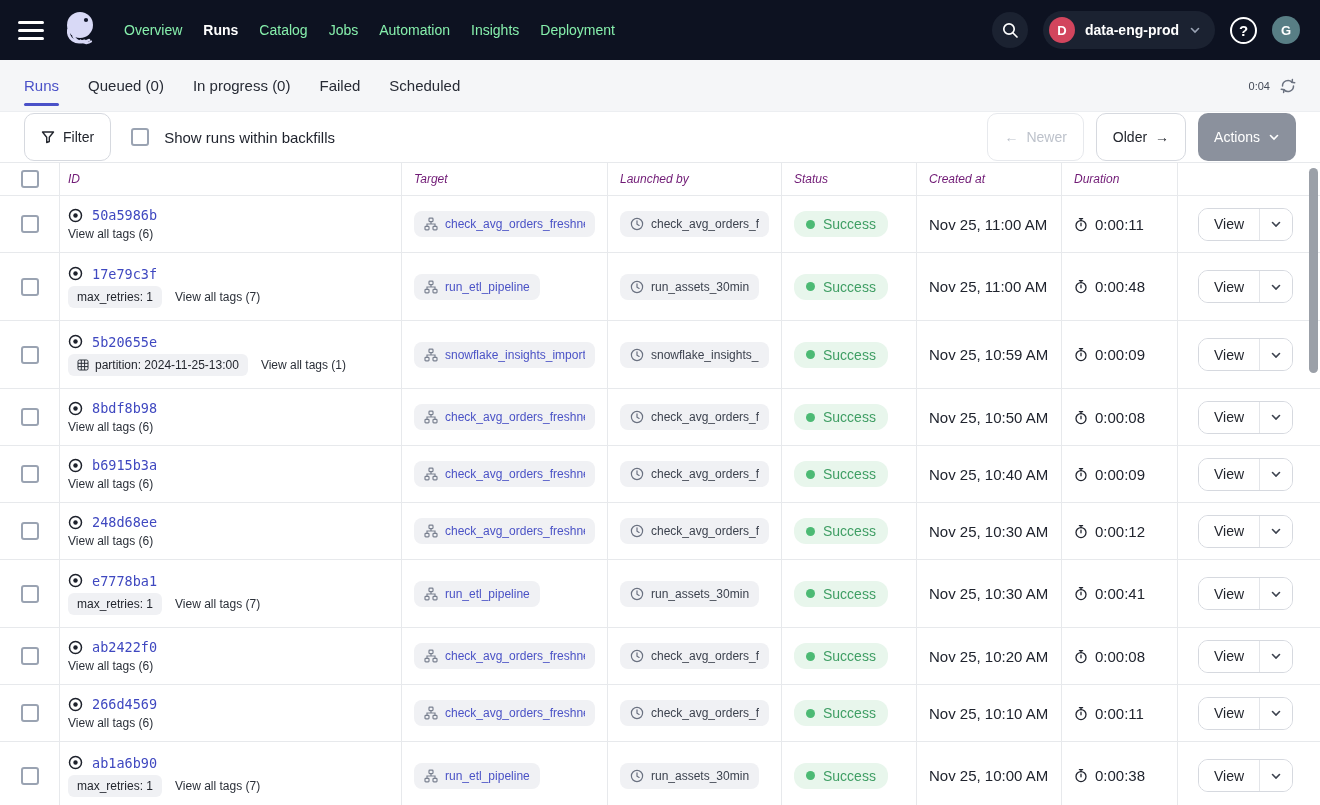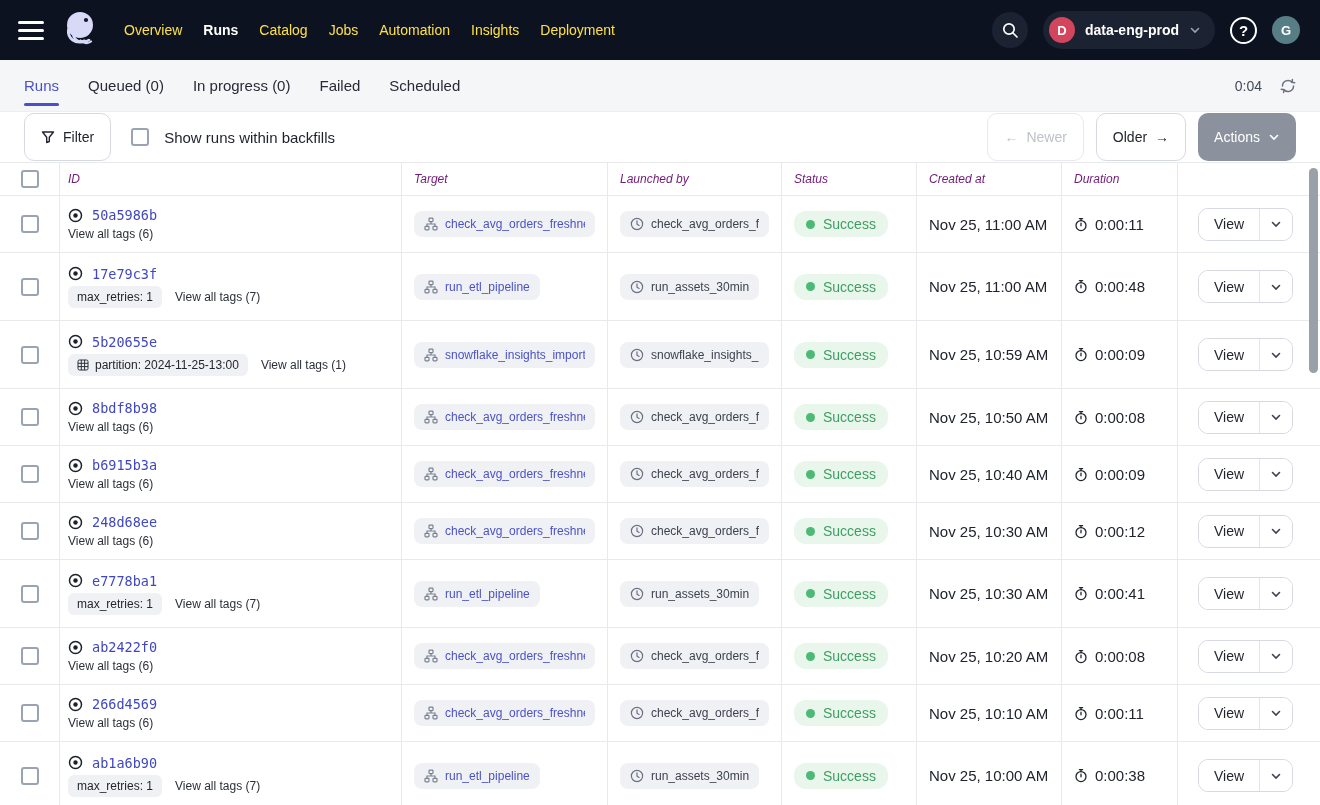--- a/index.html
+++ b/index.html
@@ -6,37 +6,37 @@
   html, body { width: 1320px; height: 805px; overflow: hidden; }
   body { font-family: "Liberation Sans", sans-serif; background: #fff; position: relative; }
   .app { width: 1320px; height: 805px; position: relative; overflow: hidden; }
 
   
   .topnav { height: 60px; background: #0d1221; display: flex; align-items: center; padding: 0 20px 0 18px; }
   .hamburger { width: 26px; display: flex; flex-direction: column; gap: 5px; cursor: pointer; }
   .hamburger span { height: 3px; width: 26px; background: #fff; border-radius: 2px; }
   .logo { margin-left: 16px; width: 40px; height: 42px; display: flex; align-items: center; }
   .mainnav { margin-left: 24px; display: flex; gap: 21px; align-items: center; }
-  .nav-link { font-size: 14px; color: #fde047; text-decoration: none; cursor: pointer; }
+  .nav-link { font-size: 14px; color: #86efac; text-decoration: none; cursor: pointer; }
   .nav-link.active { color: #ffffff; font-weight: 700; }
   .nav-right { margin-left: auto; display: flex; align-items: center; gap: 15px; }
   .search-btn { width: 36px; height: 36px; border-radius: 50%; background: #1b2231; border: none; display: flex; align-items: center; justify-content: center; cursor: pointer; }
   .deploy-pill { height: 38px; border-radius: 19px; background: #1b2231; border: none; display: flex; align-items: center; gap: 10px; padding: 0 14px 0 6px; color: #fff; font-size: 14px; font-weight: 600; cursor: pointer; font-family: inherit; }
   .deploy-avatar { width: 26px; height: 26px; border-radius: 50%; background: #d2455d; color: #fff; display: flex; align-items: center; justify-content: center; font-size: 13px; font-weight: 700; }
   .deploy-chevron { color: #9aa3b4; display: flex; }
   .help-btn { width: 27px; height: 27px; border-radius: 50%; border: 2px solid #fff; background: transparent; color: #fff; font-size: 15px; font-weight: 700; display: flex; align-items: center; justify-content: center; cursor: pointer; font-family: inherit; }
   .user-avatar { width: 28px; height: 28px; border-radius: 50%; background: #587e85; color: #fff; font-size: 13px; font-weight: 600; display: flex; align-items: center; justify-content: center; cursor: pointer; }
 
   
   .tabsbar { height: 52px; background: #f5f6f8; display: flex; align-items: center; padding: 0 24px; border-bottom: 1px solid #eceef1; }
   .tabs { display: flex; gap: 29px; align-items: center; height: 100%; }
   .tab { font-size: 15px; color: #272b35; cursor: pointer; position: relative; height: 100%; display: flex; align-items: center; }
   .tab.active { color: #4a51c8; font-weight: 500; }
   .tab.active::after { content: ""; position: absolute; left: 0; right: 0; bottom: 5px; height: 3px; background: #4a51c8; border-radius: 2px; }
-  .tabs-right { margin-left: auto; display: flex; align-items: center; gap: 18px; color: #434a57; font-size: 14px; }
+  .tabs-right { margin-left: auto; display: flex; align-items: center; gap: 10px; color: #434a57; font-size: 11px; }
   .refresh-icon { display: flex; cursor: pointer; color: #6b7280; }
 
   
   .toolbar { height: 51px; background: #fff; display: flex; align-items: center; padding: 0 24px; gap: 20px; border-bottom: 1px solid #e7e9ec; }
   .btn { display: inline-flex; align-items: center; gap: 8px; height: 48px; padding: 0 16px; border: 1px solid #d6d9df; border-radius: 10px; background: #fff; font-size: 14px; color: #23262e; font-family: inherit; cursor: pointer; white-space: nowrap; }
   .btn.disabled { color: #bdc2cb; border-color: #e7e9ed; cursor: default; }
   .btn.actions { background: #8b919d; color: #fff; border: none; }
   .backfills { display: flex; align-items: center; gap: 15px; font-size: 15px; color: #1d212b; cursor: pointer; }
   .checkbox { width: 18px; height: 18px; border: 2px solid #9aa3b2; border-radius: 3px; background: #fff; display: inline-block; flex: none; }
   .toolbar-right { margin-left: auto; display: flex; align-items: center; gap: 12px; }

